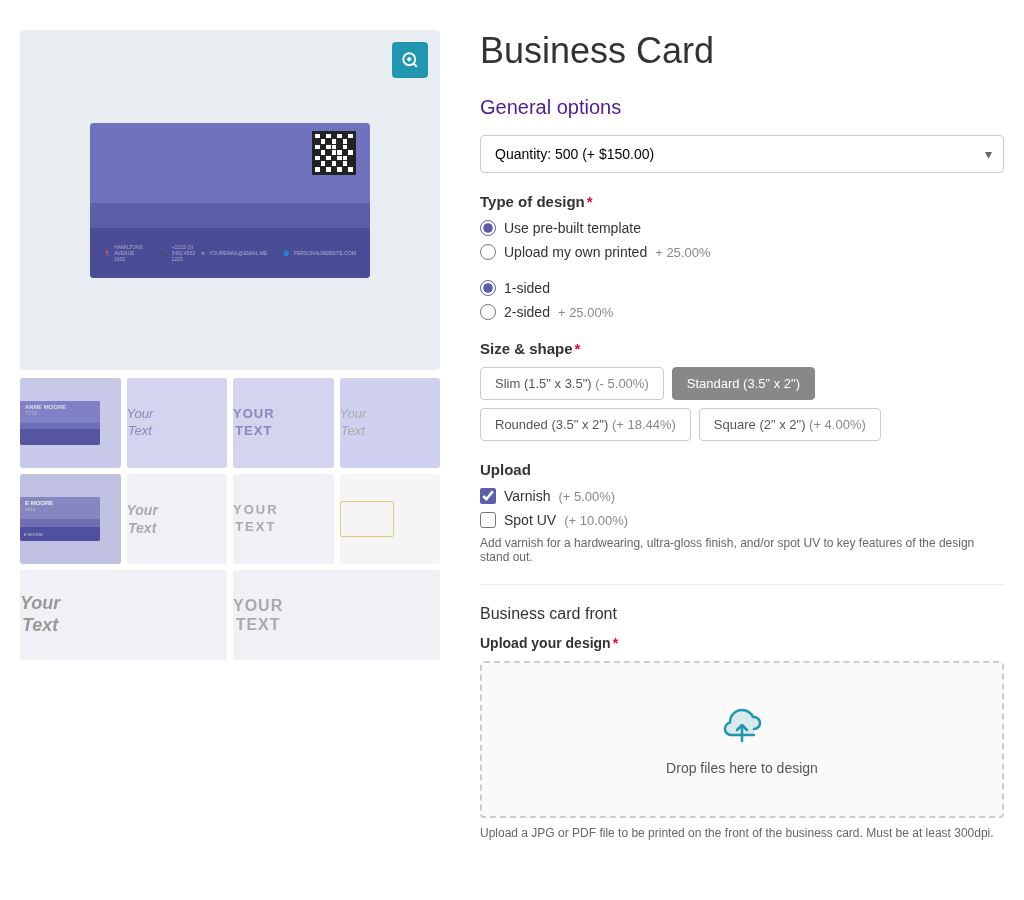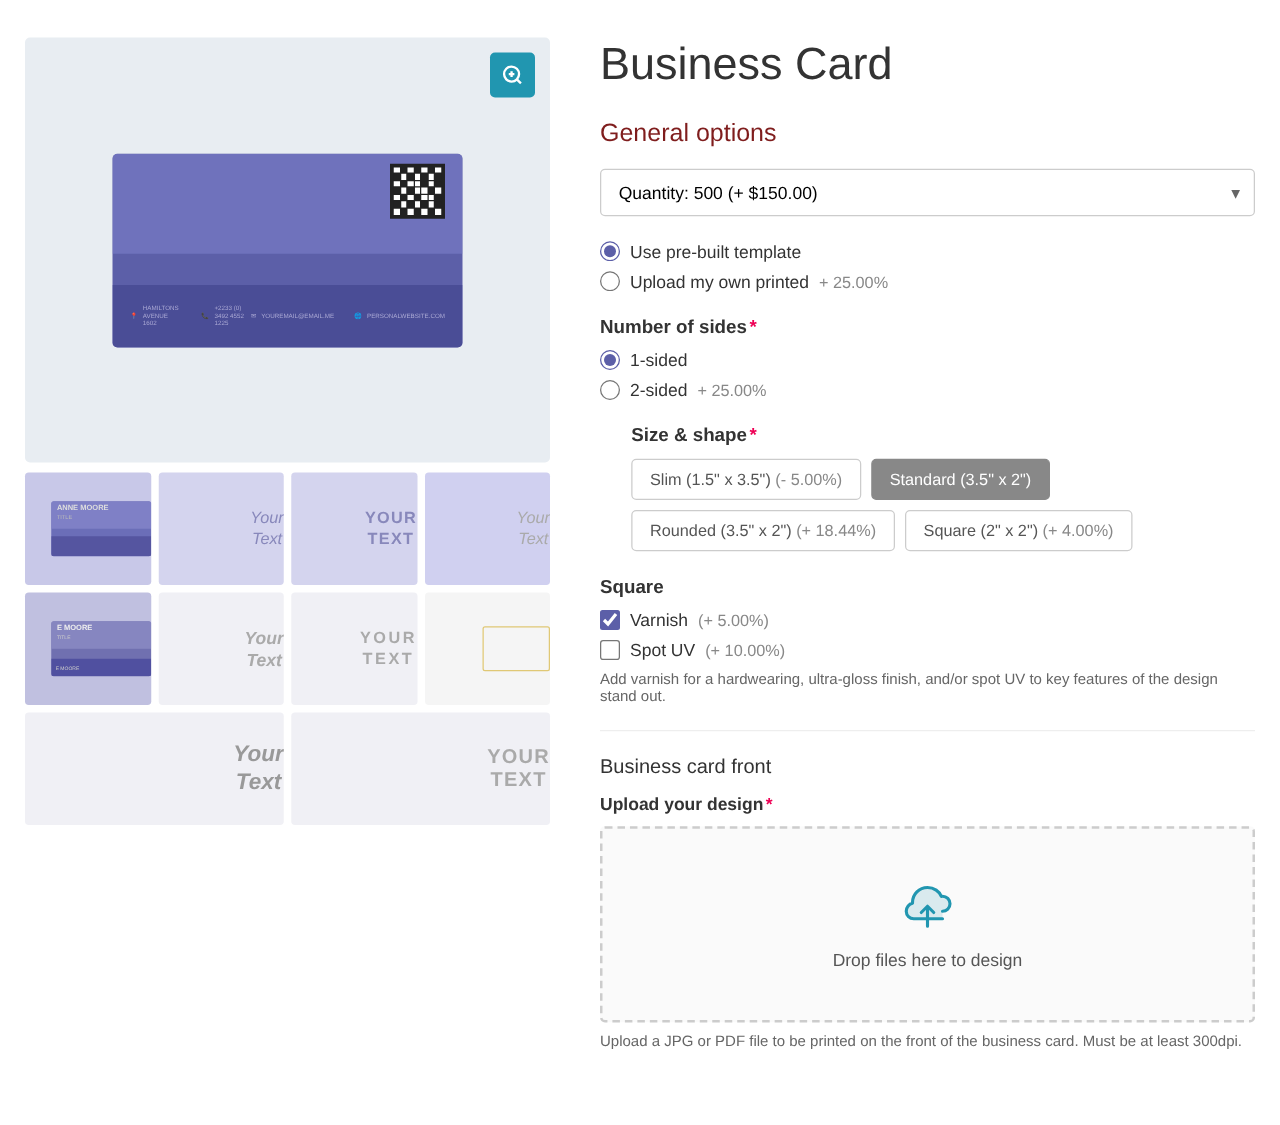--- a/index.html
+++ b/index.html
@@ -11,30 +11,30 @@
     .main-preview { background: #e8edf2; border-radius: 4px; width: 100%; height: 340px; display: flex; align-items: center; justify-content: center; position: relative; }
     .zoom-btn { position: absolute; top: 12px; right: 12px; background: #2196b0; border: none; border-radius: 4px; width: 36px; height: 36px; cursor: pointer; display: flex; align-items: center; justify-content: center; color: white; font-size: 18px; }
     
     
     .card-preview { width: 280px; height: 155px; background: #5c5fa8; border-radius: 4px; position: relative; overflow: hidden; }
     .card-top-stripe { position: absolute; top: 0; left: 0; right: 0; height: 80px; background: #7b7ec9; opacity: 0.6; }
     .card-bottom { position: absolute; bottom: 0; left: 0; right: 0; height: 50px; background: #4a4d96; display: flex; align-items: center; justify-content: space-between; padding: 0 12px; }
     
     
     .thumbnails-grid { display: grid; grid-template-columns: repeat(4, 1fr); gap: 6px; margin-top: 8px; }
-    .thumb { background: #e8edf2; border-radius: 3px; height: 90px; overflow: hidden; cursor: pointer; display: flex; align-items: center; justify-content: flex-end; }
+    .thumb { background: #e8edf2; border-radius: 3px; height: 90px; overflow: hidden; cursor: pointer; display: flex; align-items: center; justify-content: flex-start; }
     .thumb-1 { background: #c8c8e8; }
     .thumb-2 { background: #d4d4ee; }
     .thumb-4 { background: #d0d0f0; }
     
     
     .right-panel { flex: 1; }
     .product-title { font-size: 36px; font-weight: 400; color: #333; margin-bottom: 24px; }
     
-    .section-title { font-size: 20px; font-weight: 400; color: #7f1d1d; margin-bottom: 16px; }
+    .section-title { font-size: 20px; font-weight: 400; color: #4c1d95; margin-bottom: 16px; }
     
     .select-wrapper { position: relative; margin-bottom: 20px; }
     .select-wrapper select { width: 100%; padding: 10px 14px; border: 1px solid #ccc; border-radius: 4px; appearance: none; background: #fff; font-size: 14px; cursor: pointer; }
     .select-arrow { position: absolute; right: 12px; top: 50%; transform: translateY(-50%); pointer-events: none; color: #666; }
     
     .field-label { font-size: 15px; font-weight: 600; color: #333; margin-bottom: 10px; }
     .required { color: #e05; margin-left: 2px; }
     
     .radio-group { margin-bottom: 20px; }
     .radio-item { display: flex; align-items: center; gap: 8px; margin-bottom: 8px; cursor: pointer; }
@@ -245,60 +245,60 @@
       <select>
         <option>Quantity: 100</option>
         <option>Quantity: 250</option>
         <option selected="">Quantity: 500 (+ $150.00)</option>
         <option>Quantity: 1000 (+ $200.00)</option>
       </select>
       <span class="select-arrow">▾</span>
     </div>
 
     <div class="radio-group">
+      <div class="field-label">
+        <span>Type of design</span><span class="required">*</span>
+      </div>
       <label class="radio-item">
         <input type="radio" name="design_type" checked="" style="">
         <span class="radio-label">Use pre-built template</span>
       </label>
       <label class="radio-item">
         <input type="radio" name="design_type" style="">
         <span class="radio-label">Upload my own printed</span>
         <span class="price-tag">+ 25.00%</span>
       </label>
     </div>
 
     <div class="radio-group">
-      <div class="field-label">
-        <span>Number of sides</span><span class="required">*</span>
-      </div>
       <label class="radio-item">
         <input type="radio" name="sides" checked="" style="">
         <span class="radio-label">1-sided</span>
       </label>
       <label class="radio-item">
         <input type="radio" name="sides" style="">
         <span class="radio-label">2-sided</span>
         <span class="price-tag">+ 25.00%</span>
       </label>
     </div>
 
-    <div style="margin-bottom:20px;margin-left:25px;">
+    <div style="margin-bottom:20px;">
       <div class="field-label">
         <span>Size &amp; shape</span><span class="required">*</span>
       </div>
       <div class="size-buttons">
         <button class="size-btn">Slim (1.5" x 3.5") <span style="color:#888;">(- 5.00%)</span></button>
         <button class="size-btn active">Standard (3.5" x 2")</button>
         <button class="size-btn">Rounded (3.5" x 2") <span style="color:#888;">(+ 18.44%)</span></button>
         <button class="size-btn">Square (2" x 2") <span style="color:#888;">(+ 4.00%)</span></button>
       </div>
     </div>
 
     <div class="finish-section">
-      <div class="field-label">Square</div>
+      <div class="field-label">Upload</div>
       <label class="checkbox-item">
         <input type="checkbox" checked="" style="">
         <span class="radio-label">Varnish</span>
         <span class="price-tag">(+ 5.00%)</span>
       </label>
       <label class="checkbox-item">
         <input type="checkbox" style="">
         <span class="radio-label">Spot UV</span>
         <span class="price-tag">(+ 10.00%)</span>
       </label>

